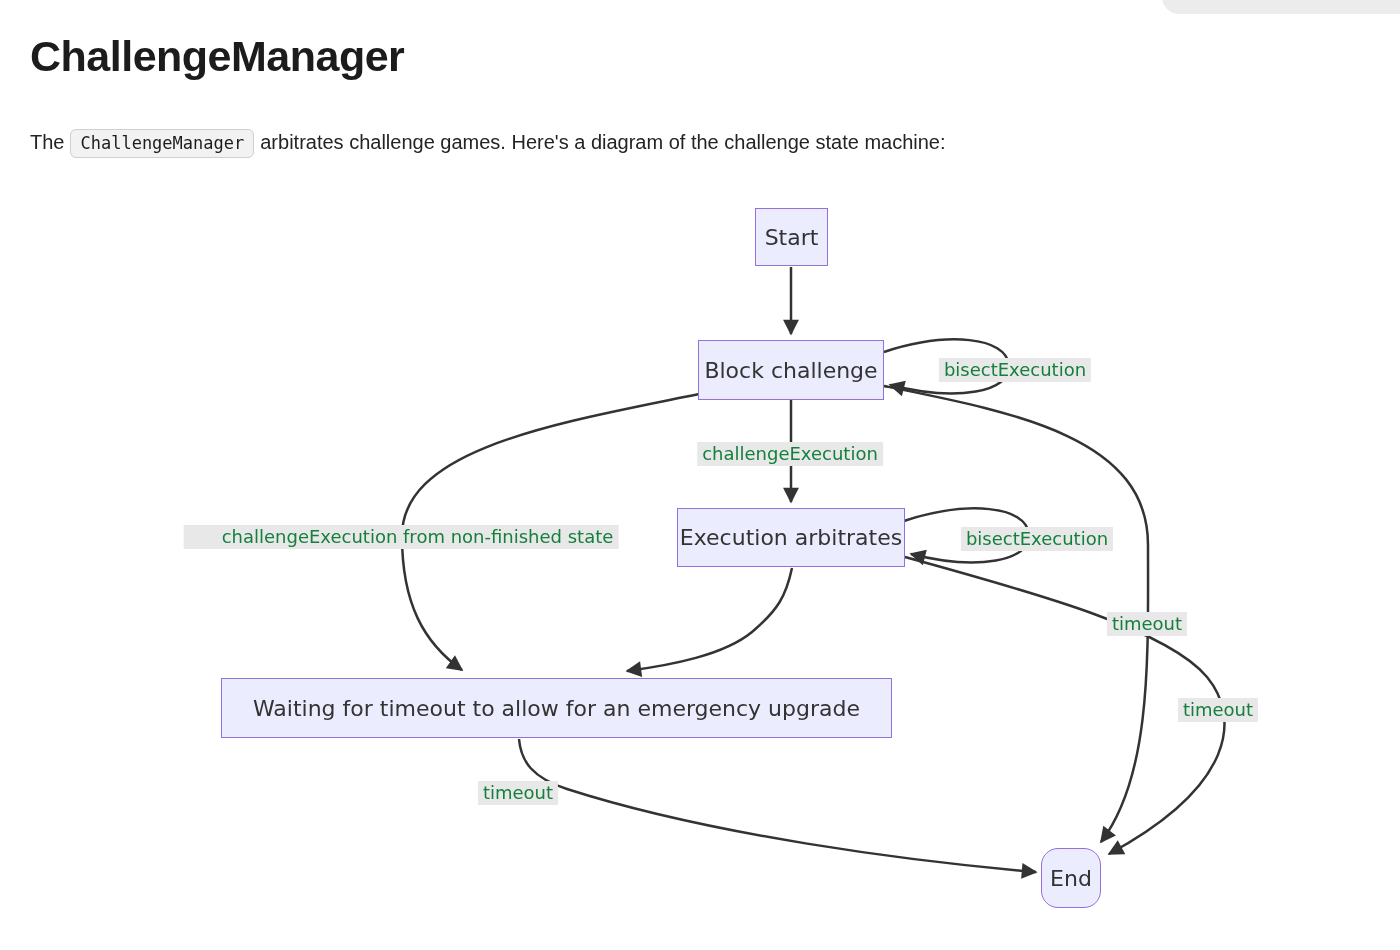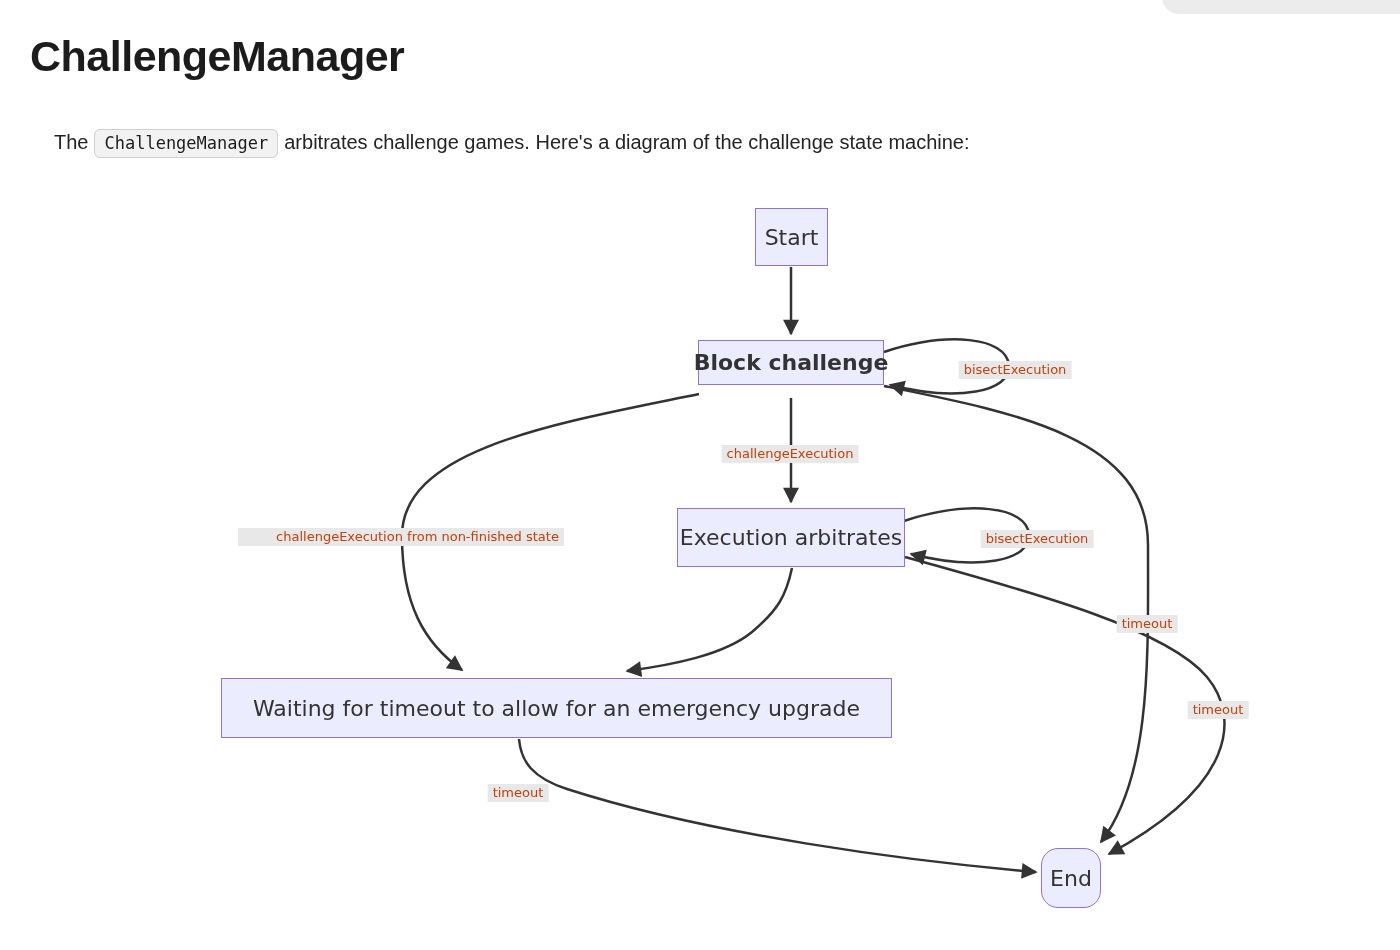--- a/index.html
+++ b/index.html
@@ -9,47 +9,47 @@
   .top-pill {
     position: absolute; left: 1162px; top: -20px; width: 280px; height: 34px;
     background: #ececec; border-radius: 17px;
   }
 
   .article { position: absolute; left: 30px; top: 32px; width: 1200px; }
   .page-title {
     font-size: 43px; font-weight: bold; letter-spacing: -0.5px; color: #1c1c1c;
     line-height: 1.15;
   }
-  .intro { margin-top: 46px; font-size: 20px; line-height: 1.5; color: #242424; margin-left: 24px; }
+  .intro { margin-top: 46px; font-size: 20px; line-height: 1.5; color: #242424; }
   .inline-code {
     font-family: "DejaVu Sans Mono", "Liberation Mono", monospace;
     font-size: 17px; background: #f2f2f2; border: 1px solid #d0d0d0;
     border-radius: 6px; padding: 3px 9px 4px 9px; margin: 0 6px; color: #1c1c1c;
     white-space: nowrap;
   }
 
   .diagram { position: absolute; left: 0; top: 0; width: 1400px; height: 950px; }
   .diagram svg { position: absolute; left: 0; top: 0; }
 
   .state-node {
     position: absolute; background: #ECECFF; border: 1.5px solid #9370DB;
     display: flex; align-items: center; justify-content: center;
     font-family: "DejaVu Sans", sans-serif; font-size: 22px; color: #333333;
     white-space: nowrap; z-index: 3;
   }
   .node-start     { left: 755px;  top: 208px; width: 73px;  height: 58px; }
-  .node-block     { left: 698px;  top: 340px; width: 186px; height: 45px; font-weight: bold; }
+  .node-block     { left: 698px;  top: 340px; width: 186px; height: 60px; }
   .node-exec      { left: 677px;  top: 508px; width: 228px; height: 59px; }
   .node-waiting   { left: 221px;  top: 678px; width: 671px; height: 60px; }
   .node-end       { left: 1041px; top: 848px; width: 60px;  height: 60px; border-radius: 17px; }
 
   .edge-label {
     position: absolute; transform: translate(-50%, -50%);
-    background: #e8e8e8; color: #c2410c; font-family: "DejaVu Sans", sans-serif;
-    font-size: 13px; padding: 1px 5px 2px 5px; white-space: nowrap; z-index: 2;
+    background: #e8e8e8; color: #15803d; font-family: "DejaVu Sans", sans-serif;
+    font-size: 18px; padding: 1px 5px 2px 5px; white-space: nowrap; z-index: 2;
   }
   .lbl-bisect-block  { left: 1015px; top: 370px; }
   .lbl-challenge-exec{ left: 790px;  top: 454px; }
   .lbl-bisect-exec   { left: 1037px; top: 539px; }
   .lbl-non-finished  { left: 401px;  top: 537px; padding-left: 38px; }
   .lbl-one-step      { left: 791px;  top: 622px; }
   .lbl-timeout-block { left: 1147px; top: 624px; }
   .lbl-timeout-exec  { left: 1218px; top: 710px; }
   .lbl-timeout-wait  { left: 518px;  top: 793px; }
 </style>

